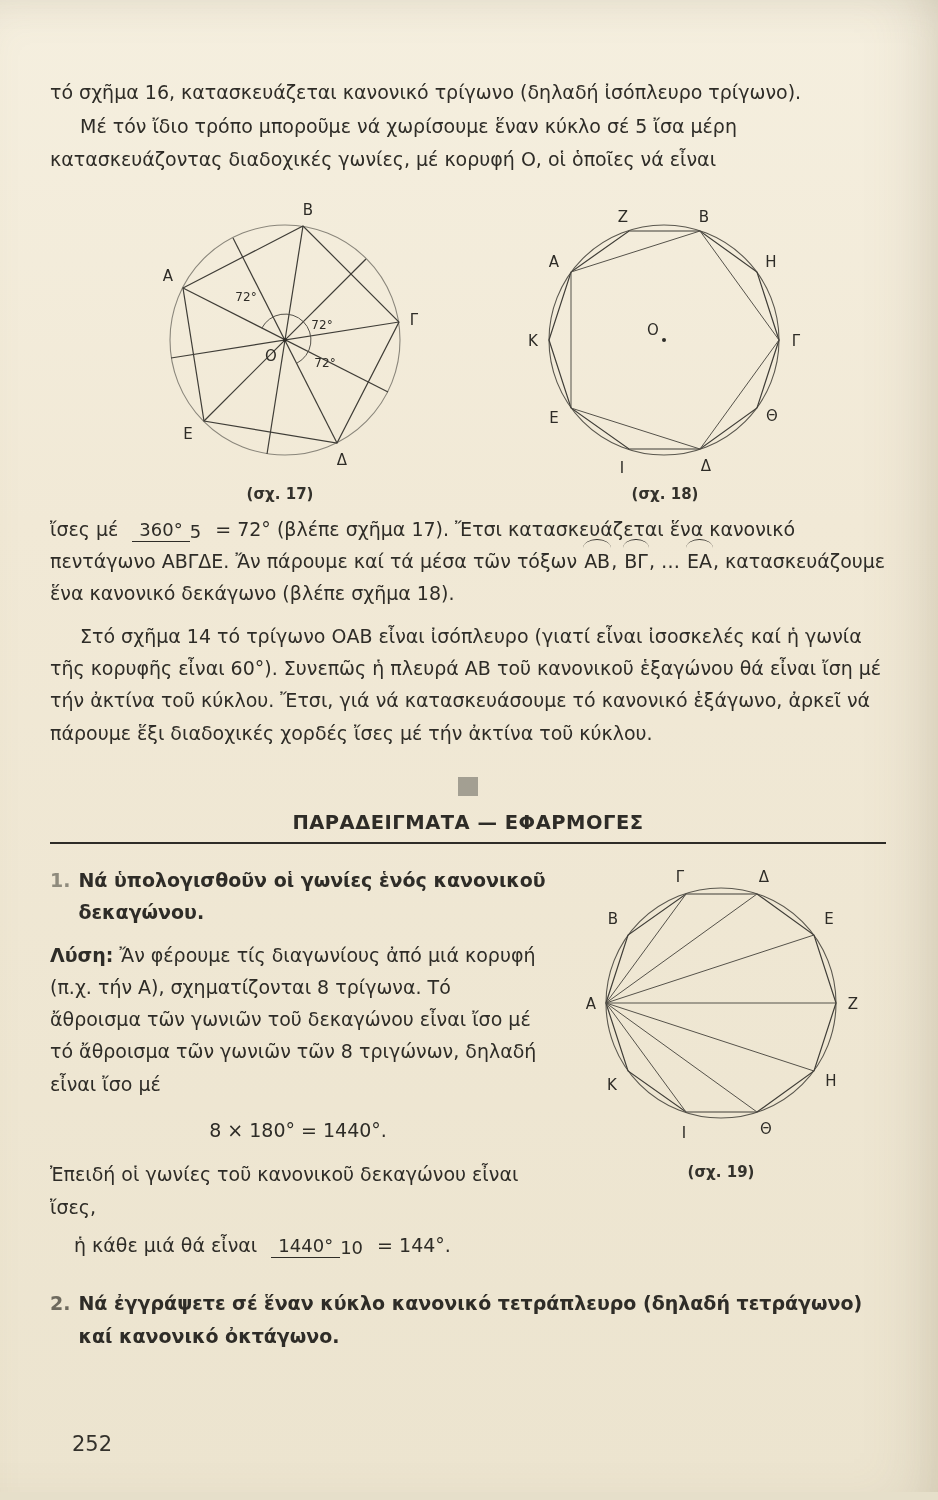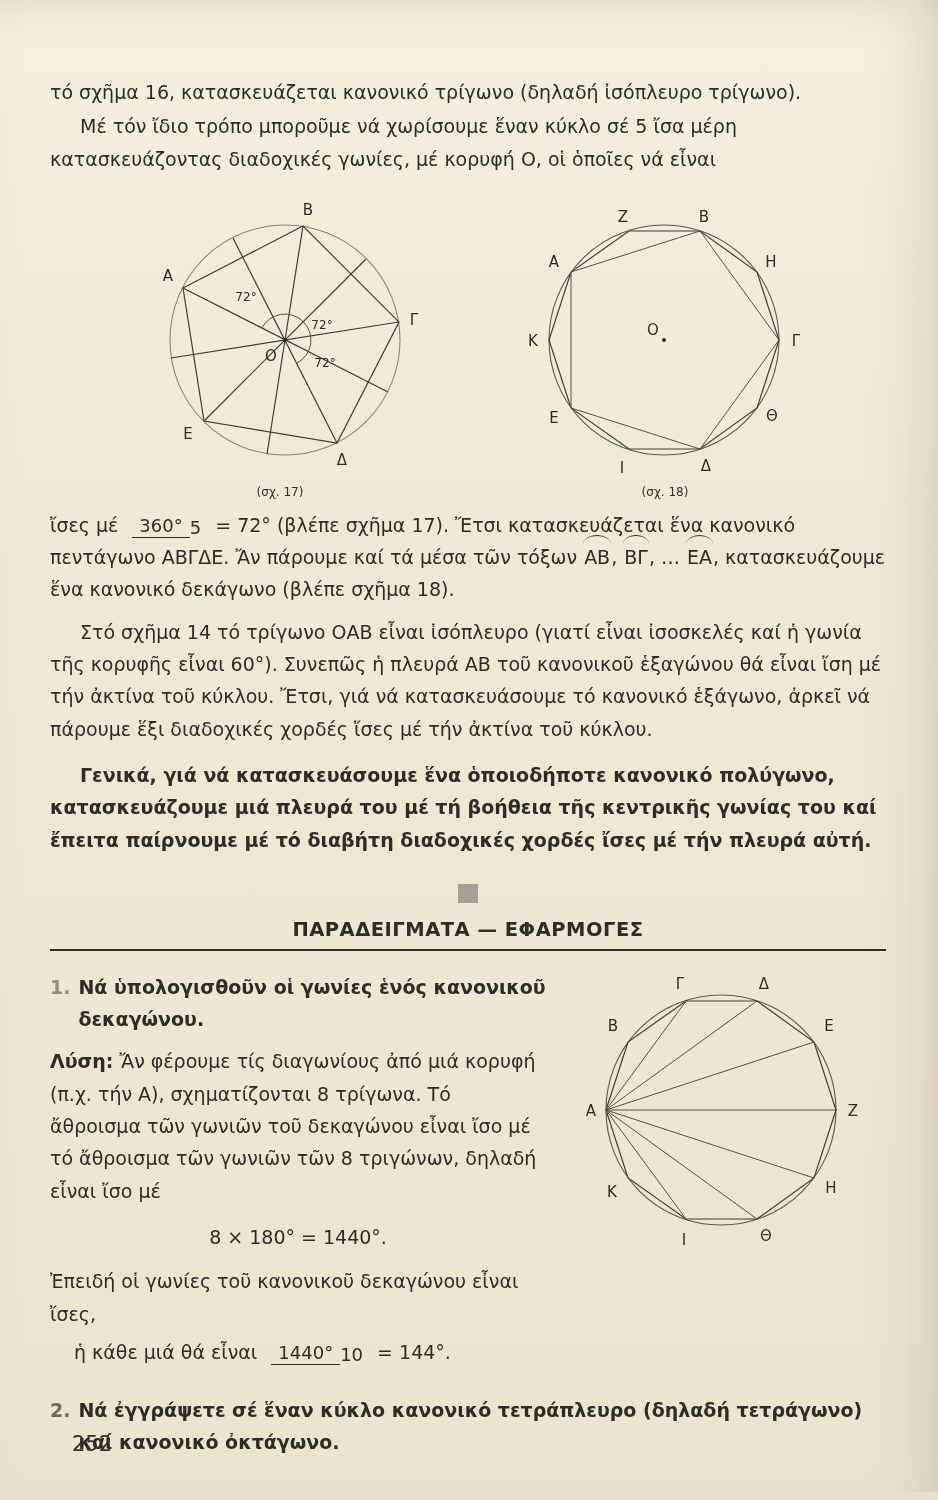--- a/index.html
+++ b/index.html
@@ -20,21 +20,21 @@
   }
   .body-text { font-size: 19px; line-height: 1.7; }
   p.para { margin-bottom: 2px; }
   p.indent { text-indent: 30px; }
   .bold { font-weight: bold; }
 
   
   .figrow { display: flex; justify-content: center; align-items: flex-end; gap: 54px; margin: 20px 0 8px; }
   .fig { text-align: center; }
   .fig svg { display: block; margin: 0 auto; }
-  .caption { font-size: 12px; color: #34322c; margin-top: 2px; }
+  .caption { font-size: 15px; color: #34322c; margin-top: 2px; font-weight: bold; }
   .figline { stroke: #3f3d37; stroke-width: 1.2; fill: none; }
   .figline.thin { stroke: #55524a; stroke-width: 1; }
   .figcircle { stroke: #8a867b; stroke-width: 1.1; fill: none; }
   .figcircle.dark { stroke: #5a574e; }
   .figlabel { font-size: 15px; fill: #2e2c27; }
   .figsmall { font-size: 12px; fill: #2e2c27; }
 
   
   .frac { display: inline-flex; flex-direction: row; align-items: flex-end; vertical-align: middle; margin: 0 8px; line-height: 1.2; font-size: 18px; }
   .frac .num { padding: 0 7px 1px; border-bottom: 1.6px solid #2e2c27; }
@@ -144,23 +144,20 @@
         </span>
       <span>= 72° (βλέπε σχῆμα 17). Ἔτσι κατασκευάζεται ἕνα κανονικό πεντάγωνο ΑΒΓΔΕ. Ἄν πάρουμε καί τά μέσα τῶν τόξων</span>
       <span class="arc">ΑΒ</span><span>, </span><span class="arc">ΒΓ</span><span>, … </span><span class="arc">ΕΑ</span><span>, κατασκευάζουμε ἕνα κανονικό δεκάγωνο (βλέπε σχῆμα 18).</span>
     </p>
   </div>
 
   <div class="body-text" style="margin-top:10px;">
     <p class="para indent">Στό σχῆμα 14 τό τρίγωνο ΟΑΒ εἶναι ἰσόπλευρο (γιατί εἶναι ἰσοσκελές καί ἡ γωνία τῆς κορυφῆς εἶναι 60°). Συνεπῶς ἡ πλευρά ΑΒ τοῦ κανονικοῦ ἑξαγώνου θά εἶναι ἴση μέ τήν ἀκτίνα τοῦ κύκλου. Ἔτσι, γιά νά κατασκευάσουμε τό κανονικό ἑξάγωνο, ἀρκεῖ νά πάρουμε ἕξι διαδοχικές χορδές ἴσες μέ τήν ἀκτίνα τοῦ κύκλου.</p>
   </div>
 
-  <div class="body-text bold" style="margin-top:14px;">
-    <p class="para indent">Γενικά, γιά νά κατασκευάσουμε ἕνα ὁποιοδήποτε κανονικό πολύγωνο, κατασκευάζουμε μιά πλευρά του μέ τή βοήθεια τῆς κεντρικῆς γωνίας του καί ἔπειτα παίρνουμε μέ τό διαβήτη διαδοχικές χορδές ἴσες μέ τήν πλευρά αὐτή.</p>
-  </div>
 
   <div class="section-hdr">
     <span class="sq"></span>
     <span class="section-title">ΠΑΡΑΔΕΙΓΜΑΤΑ — ΕΦΑΡΜΟΓΕΣ</span>
   </div>
   <div class="rule"></div>
 
   <div class="example1-wrap body-text">
     <div class="example1-left">
       <div class="ex-row">
@@ -203,20 +200,21 @@
         <text class="figlabel" x="208" y="24" text-anchor="middle">Δ</text>
         <text class="figlabel" x="57" y="66" text-anchor="middle">Β</text>
         <text class="figlabel" x="273" y="66" text-anchor="middle">Ε</text>
         <text class="figlabel" x="35" y="151" text-anchor="middle">Α</text>
         <text class="figlabel" x="297" y="151" text-anchor="middle">Ζ</text>
         <text class="figlabel" x="56" y="232" text-anchor="middle">Κ</text>
         <text class="figlabel" x="275" y="228" text-anchor="middle">Η</text>
         <text class="figlabel" x="210" y="276" text-anchor="middle">Θ</text>
         <text class="figlabel" x="128" y="280" text-anchor="middle">Ι</text>
       </svg>
+      <div class="caption">(σχ. 19)</div>
     </div>
   </div>
 
   <div class="example2 body-text">
     <div class="ex-row">
       <span class="ex-num dark">2.</span>
       <span class="ex-title-text">Νά ἐγγράψετε σέ ἕναν κύκλο κανονικό τετράπλευρο (δηλαδή τετράγωνο) καί κανονικό ὀκτάγωνο.</span>
     </div>
   </div>
 

